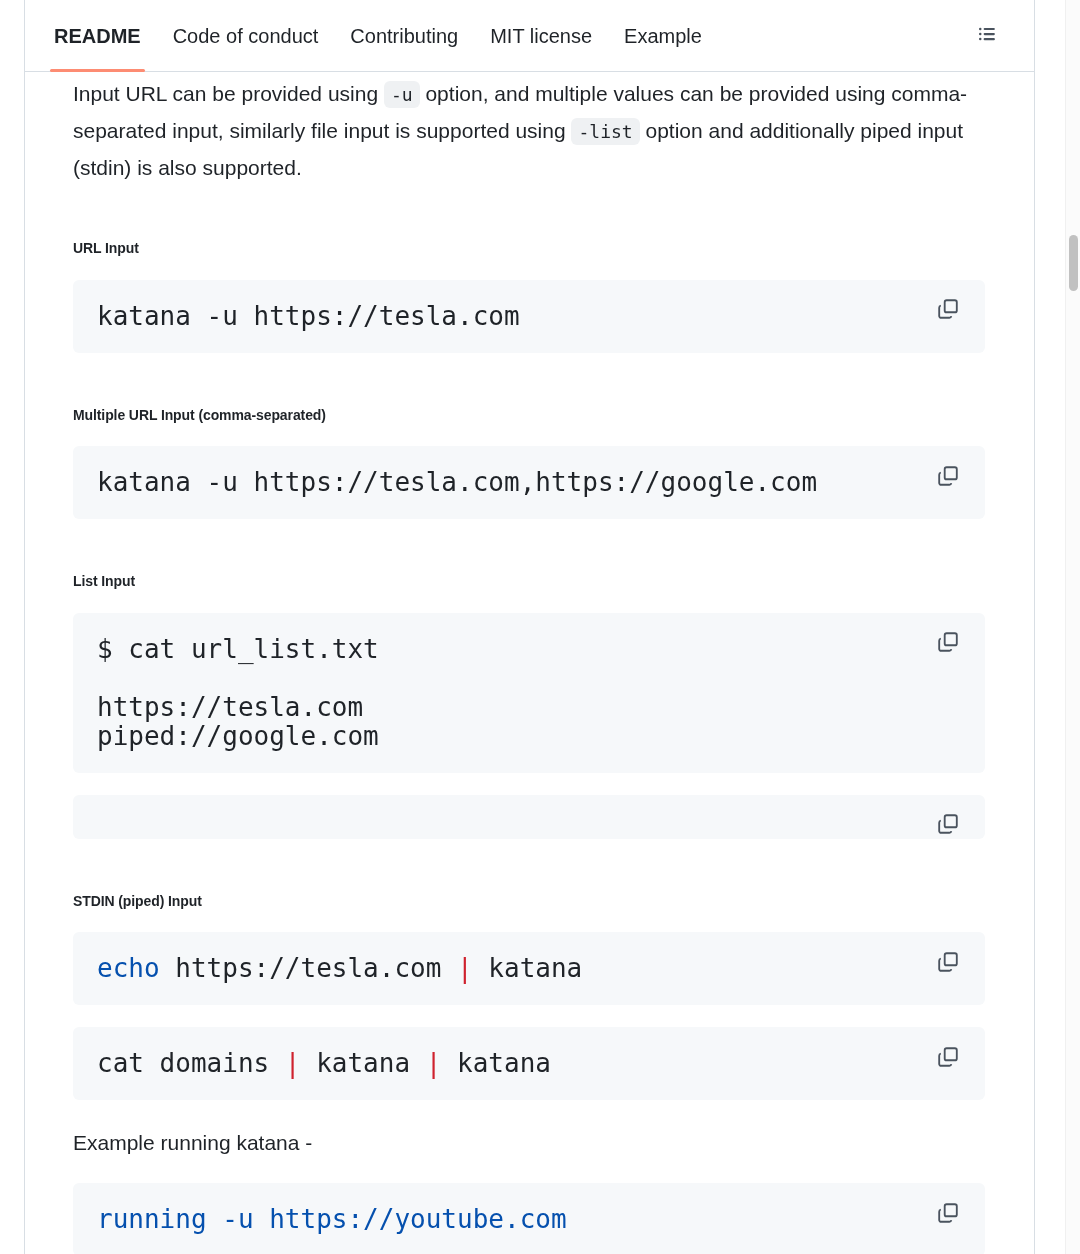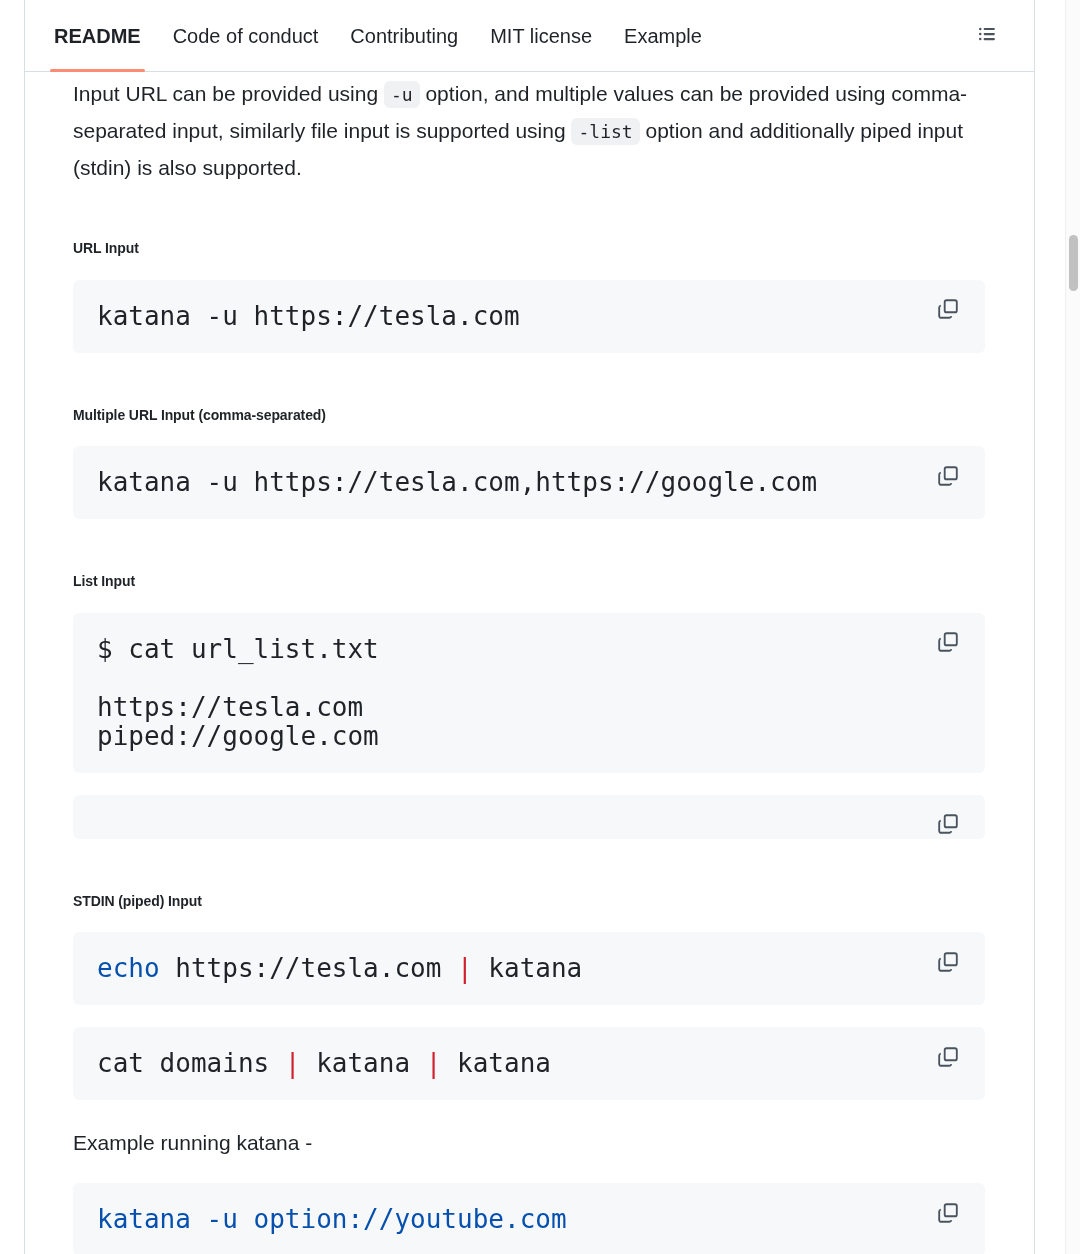--- a/index.html
+++ b/index.html
@@ -306,21 +306,21 @@
               <rect x="5.6" y="1.6" width="8.8" height="8.8" rx="1.4"></rect>
               <path d="M10.4 13.2a1.4 1.4 0 0 1-1.4 1.2H3a1.4 1.4 0 0 1-1.4-1.4V7a1.4 1.4 0 0 1 1.2-1.4"></path>
             </svg>
           </span>
         </button>
       </div>
 
       <p class="para example">Example running katana -</p>
 
       <div class="code-block">
-        <pre class="tok-all">katana -u option://youtube.com</pre>
+        <pre class="tok-all">running -u https://youtube.com</pre>
         <button class="copy-btn">
           <span>
             <svg width="22" height="22" viewBox="0 0 16 16" fill="none" stroke="#4a535e" stroke-width="1.35" aria-hidden="true">
               <rect x="5.6" y="1.6" width="8.8" height="8.8" rx="1.4"></rect>
               <path d="M10.4 13.2a1.4 1.4 0 0 1-1.4 1.2H3a1.4 1.4 0 0 1-1.4-1.4V7a1.4 1.4 0 0 1 1.2-1.4"></path>
             </svg>
           </span>
         </button>
       </div>
 

